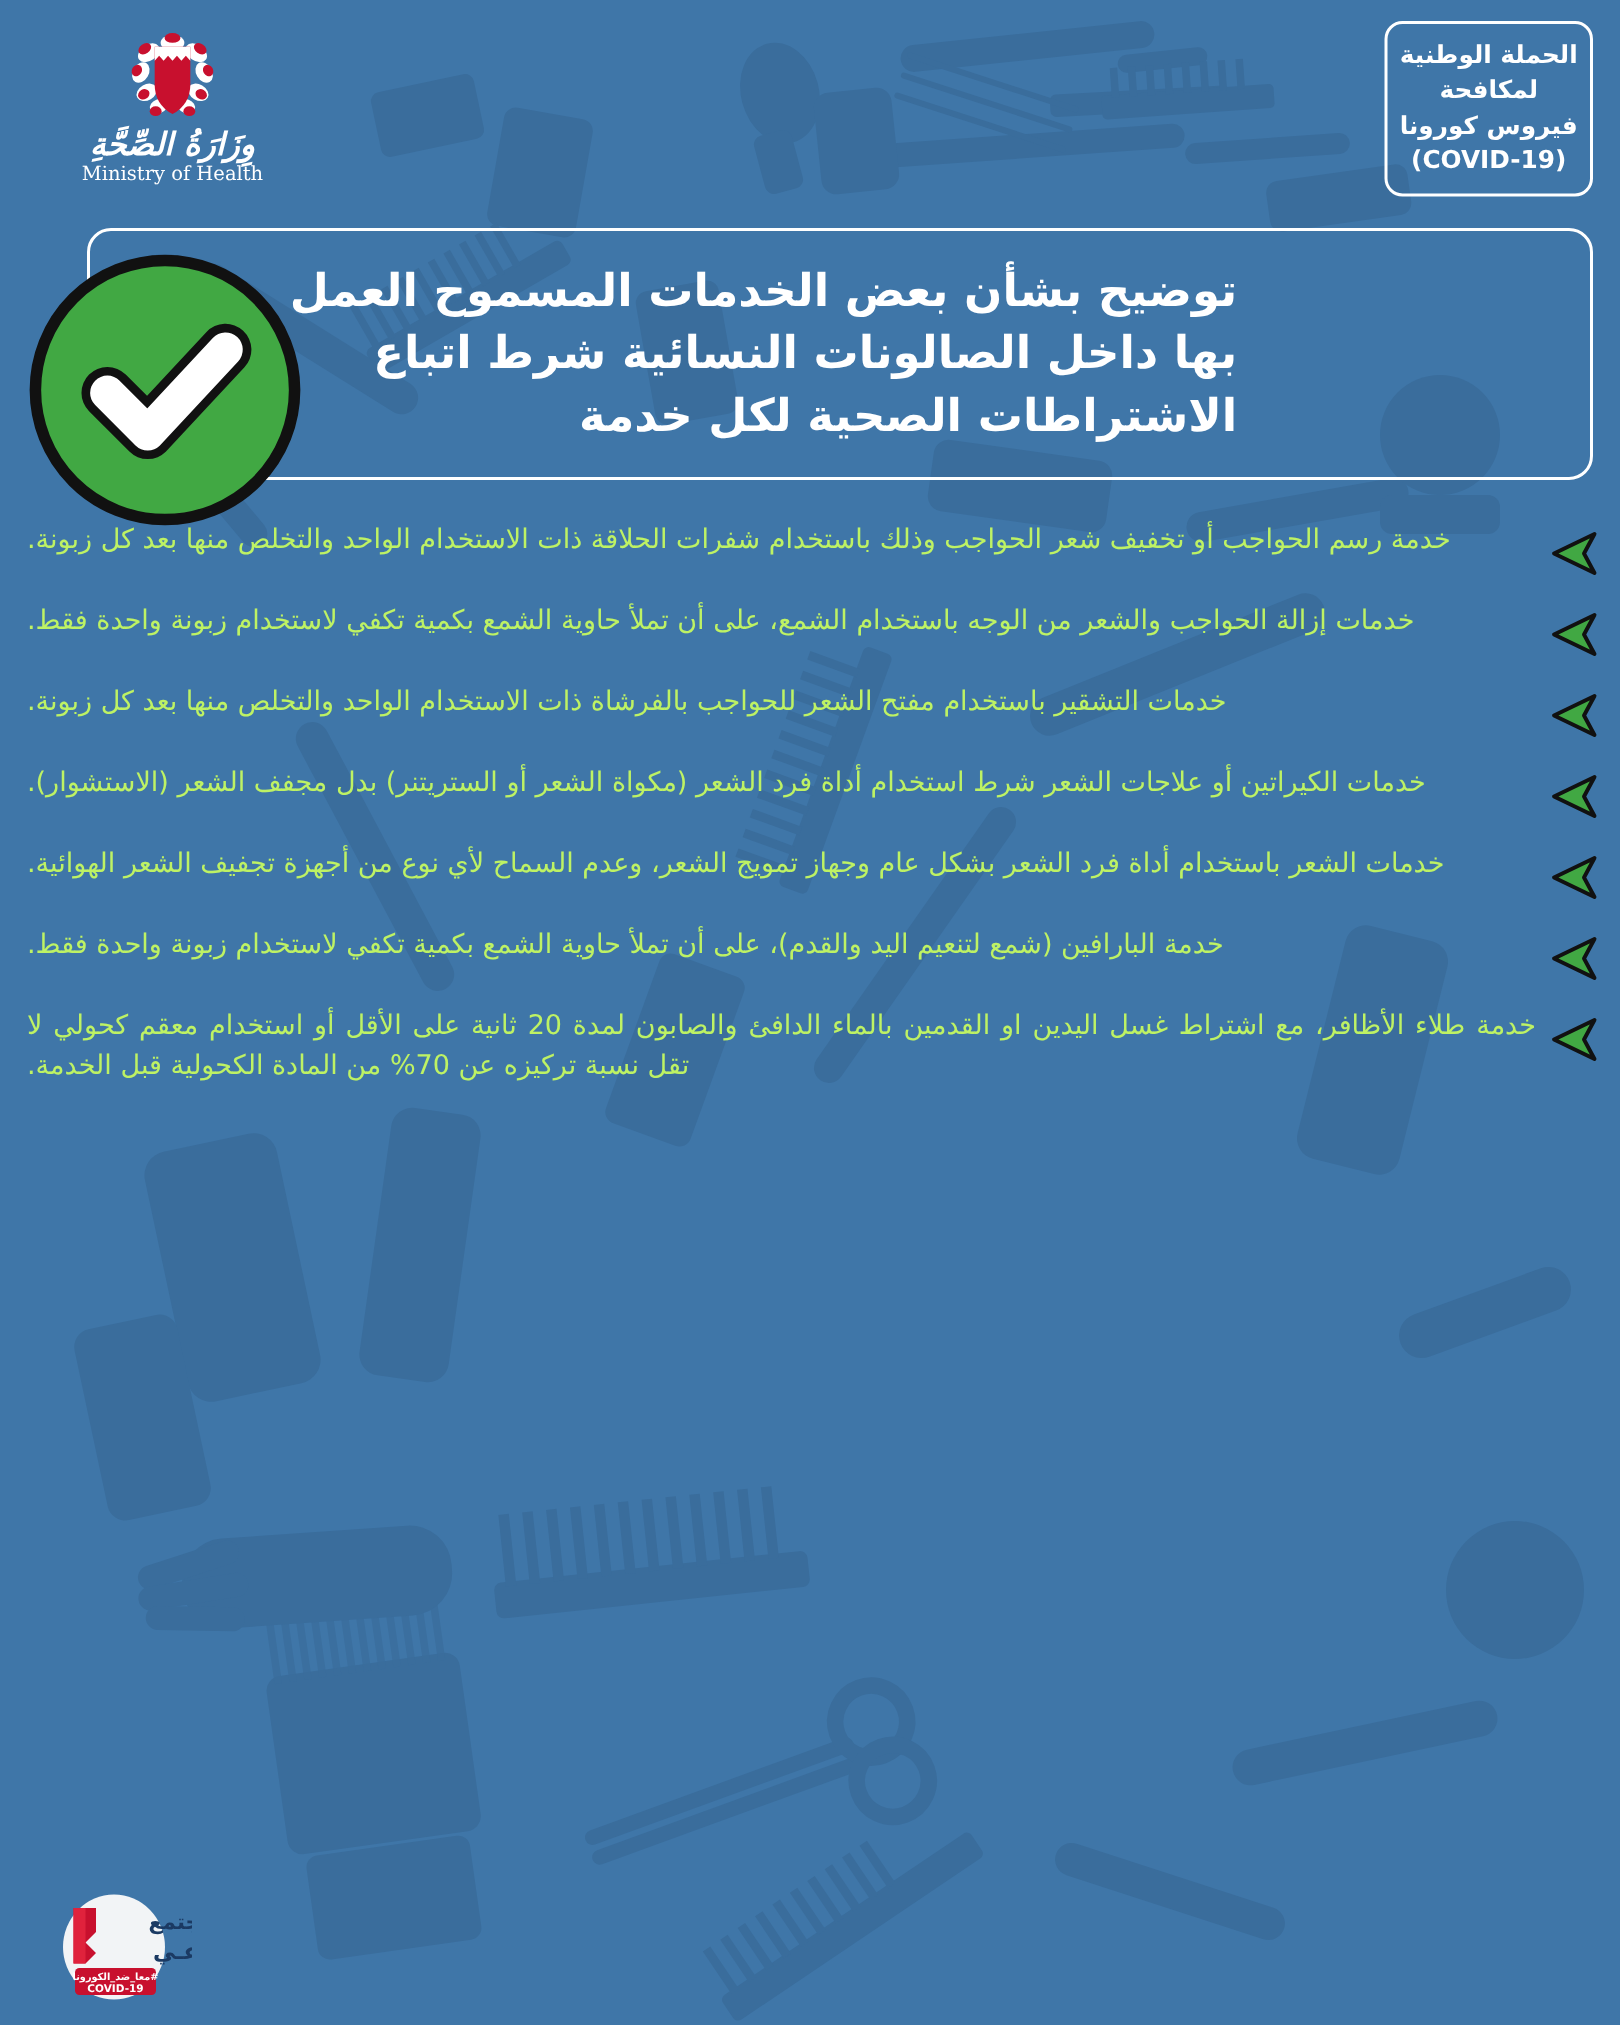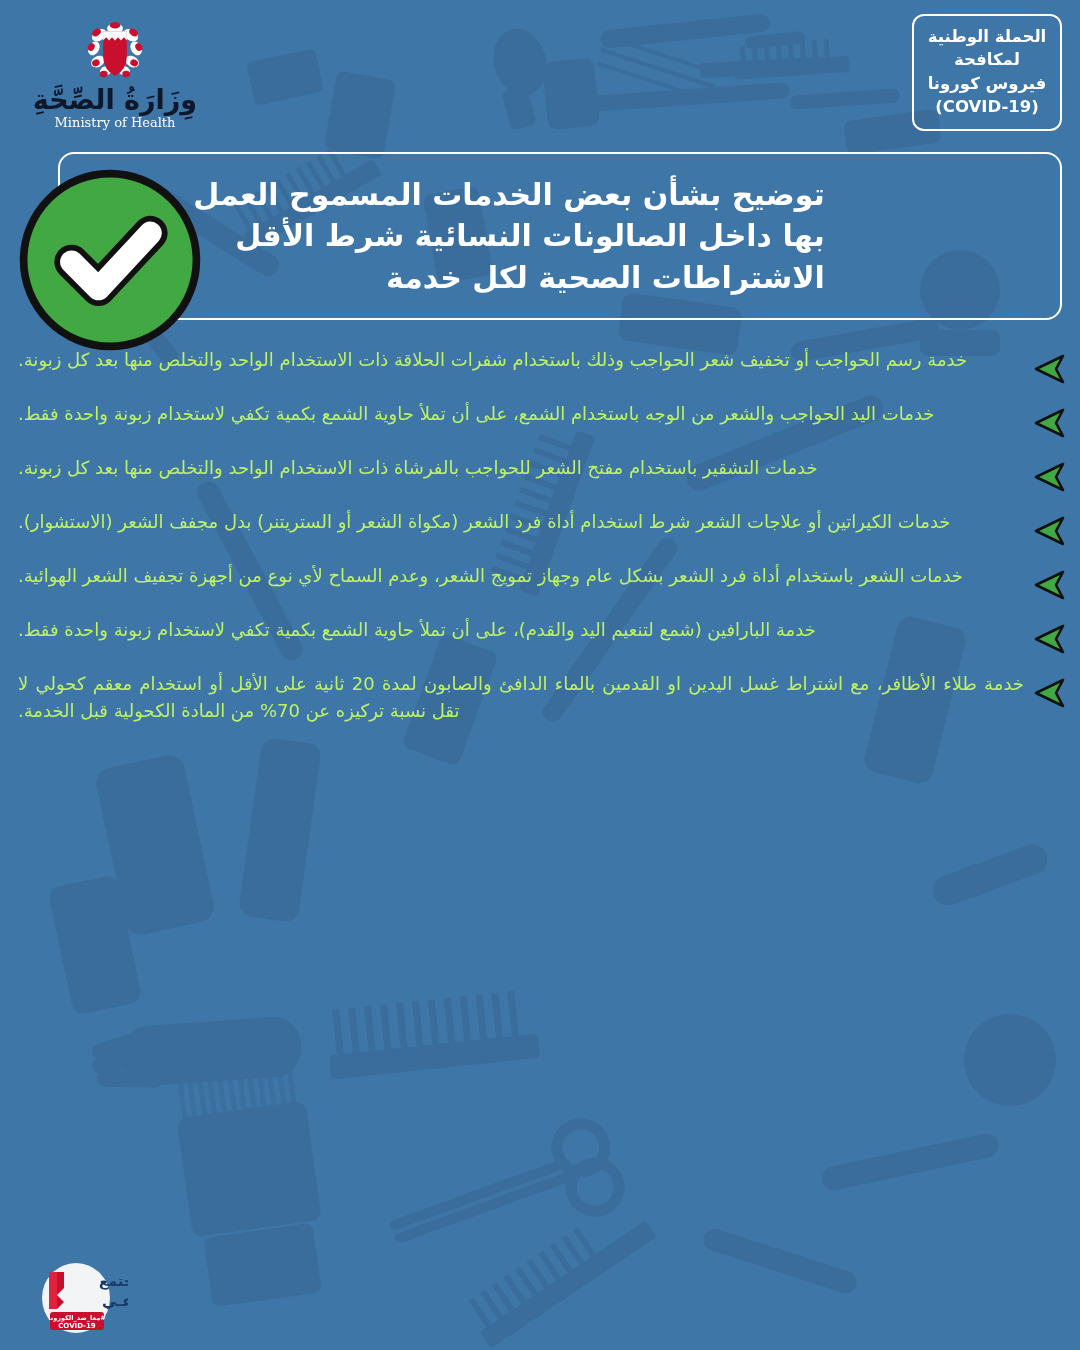--- a/index.html
+++ b/index.html
@@ -40,27 +40,28 @@
   
   .moh-logo {
     width: 190px;
     display: flex;
     flex-direction: column;
     align-items: center;
     padding-top: 4px;
   }
   .moh-crest { width: 66px; height: 66px; display: block; }
   .moh-ar {
-    color: #0f172a;
-    font-size: 27px;
+    color: #ffffff;
+    font-size: 21px;
     font-weight: bold;
     line-height: 1;
     margin-top: 2px;
     letter-spacing: -1px;
     white-space: nowrap;
+    font-style: italic;
   }
   .moh-en {
     color: #ffffff;
     font-family: "DejaVu Serif", "Liberation Serif", serif;
     font-size: 13px;
     line-height: 1.1;
     margin-top: 3px;
     white-space: nowrap;
   }
 
@@ -72,21 +73,21 @@
     font-size: 33px;
     font-weight: bold;
     padding-top: 78px;
     padding-right: 10px;
     padding-left: 40px;
     white-space: nowrap;
   }
 
   
   .campaign-badge {
-    width: 150px;
+    width: 139px;
     border: 2.5px solid #ffffff;
     border-radius: 12px;
     padding: 9px 6px 10px;
     text-align: center;
     color: #ffffff;
     font-size: 16.5px;
     font-weight: bold;
     line-height: 1.42;
   }
   .campaign-badge div { white-space: nowrap; }
@@ -372,21 +373,21 @@
     <div>لمكافحة</div>
     <div>فيروس كورونا</div>
     <div>(COVID-19)</div>
   </div>
 </div>
 
 <div class="subtitle-wrap">
   <div class="subtitle-box">
     <div class="subtitle-text">
       <div>توضيح بشأن بعض الخدمات المسموح العمل</div>
-      <div>بها داخل الصالونات النسائية شرط الأقل</div>
+      <div>بها داخل الصالونات النسائية شرط اتباع</div>
       <div>الاشتراطات الصحية لكل خدمة</div>
     </div>
   </div>
   <svg class="check-badge" viewBox="0 0 100 100" xmlns="http://www.w3.org/2000/svg">
     <circle cx="50" cy="50" r="45" fill="#41a843" stroke="#111111" stroke-width="4"></circle>
     <path d="M30 51 L44 65 L71 36" fill="none" stroke="#111111" stroke-width="18" stroke-linecap="round" stroke-linejoin="round"></path>
     <path d="M30 51 L44 65 L71 36" fill="none" stroke="#ffffff" stroke-width="12" stroke-linecap="round" stroke-linejoin="round"></path>
   </svg>
 </div>
 
@@ -400,21 +401,21 @@
     </div>
     <div class="bullet-text">خدمة رسم الحواجب أو تخفيف شعر الحواجب وذلك باستخدام شفرات الحلاقة ذات الاستخدام الواحد والتخلص منها بعد كل زبونة.</div>
   </div>
 
   <div class="bullet-row">
     <div class="bullet-marker">
       <svg width="34" height="30" viewBox="0 0 34 30" xmlns="http://www.w3.org/2000/svg">
         <path d="M31 2 L4 15 L31 28 L24 15 Z" fill="#41a843" stroke="#111111" stroke-width="2.6" stroke-linejoin="round"></path>
       </svg>
     </div>
-    <div class="bullet-text">خدمات اليد الحواجب والشعر من الوجه باستخدام الشمع، على أن تملأ حاوية الشمع بكمية تكفي لاستخدام زبونة واحدة فقط.</div>
+    <div class="bullet-text">خدمات إزالة الحواجب والشعر من الوجه باستخدام الشمع، على أن تملأ حاوية الشمع بكمية تكفي لاستخدام زبونة واحدة فقط.</div>
   </div>
 
   <div class="bullet-row">
     <div class="bullet-marker">
       <svg width="34" height="30" viewBox="0 0 34 30" xmlns="http://www.w3.org/2000/svg">
         <path d="M31 2 L4 15 L31 28 L24 15 Z" fill="#41a843" stroke="#111111" stroke-width="2.6" stroke-linejoin="round"></path>
       </svg>
     </div>
     <div class="bullet-text">خدمات التشقير باستخدام مفتح الشعر للحواجب بالفرشاة ذات الاستخدام الواحد والتخلص منها بعد كل زبونة.</div>
   </div>

